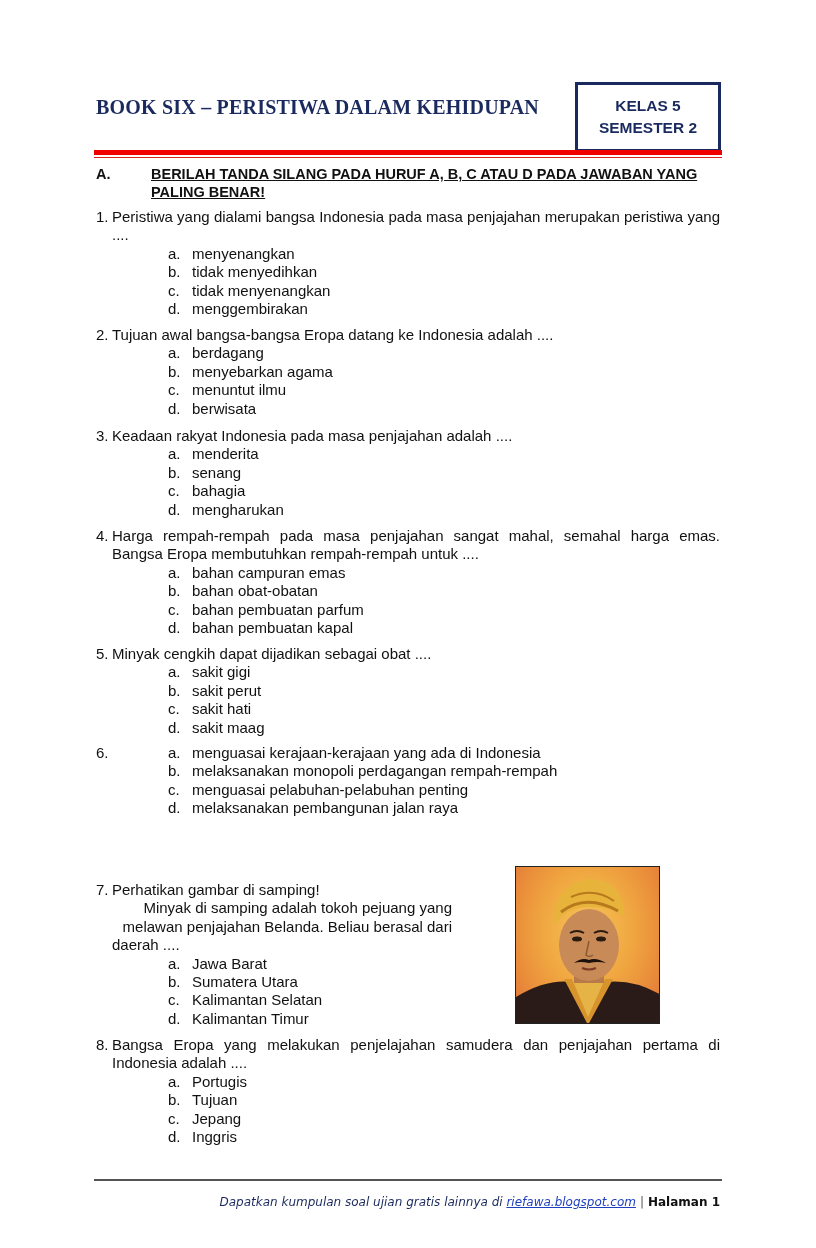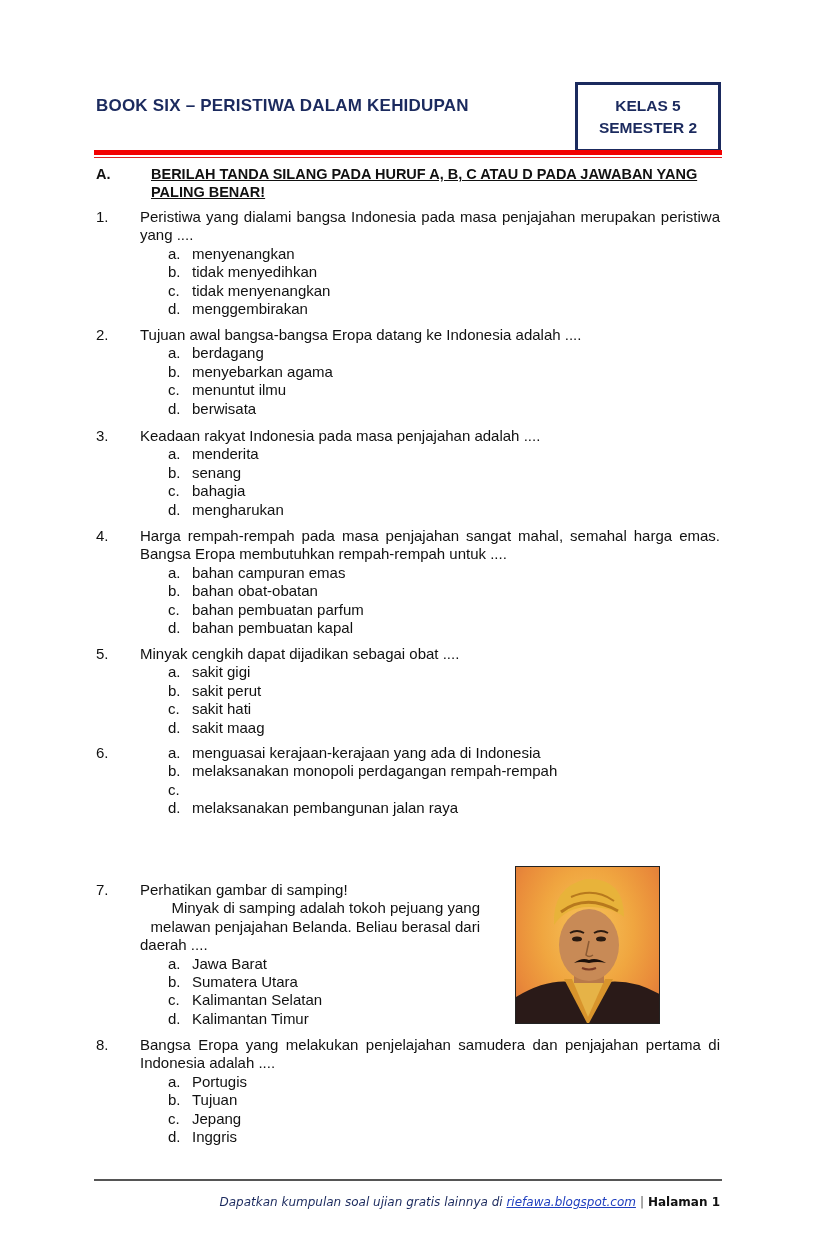--- a/index.html
+++ b/index.html
@@ -1,42 +1,42 @@
 <!DOCTYPE html>
 <html><head>
 <meta charset="utf-8">
 <style>
   html, body { margin:0; padding:0; background:#fff; }
   body { width:816px; height:1248px; position:relative; overflow:hidden;
          font-family:"Liberation Sans", sans-serif; color:#111; }
   .page { position:absolute; left:0; top:0; width:816px; height:1248px; }
 
   
-  .hdr-title { position:absolute; left:96px; top:96px; font-family:Liberation Sans, sans-serif;
-               font-weight:bold; font-size:17px; color:#1b2a5e; letter-spacing:0.2px; white-space:nowrap; }
+  .hdr-title { position:absolute; left:96px; top:96px; font-family:Liberation Serif, serif;
+               font-weight:bold; font-size:20px; color:#1b2a5e; letter-spacing:0.2px; white-space:nowrap; }
   .hdr-chapter { position:absolute; left:96px; top:124px; font-family:"DejaVu Sans", sans-serif;
                font-weight:bold; font-size:13.5px; color:#0f6e16; letter-spacing:0.3px; white-space:nowrap;
                font-style:italic; }
   .kelas-box { position:absolute; left:575px; top:82px; width:146px; height:70px; background:#1b2a5e;
                box-sizing:border-box; padding:2px; }
   .kelas-inner { width:100%; height:100%; background:#fff; box-sizing:border-box; border:1px solid #1b2a5e;
                display:flex; flex-direction:column; align-items:center; justify-content:center; }
   .kelas-inner span { font-weight:bold; font-size:15.5px; color:#1b2a5e; line-height:22px; }
   .rule-red { position:absolute; left:94px; top:150px; width:628px; height:5px; background:#f20000; }
   .rule-thin { position:absolute; left:94px; top:157px; width:628px; height:1px; background:#d22; }
 
   
   .sec { position:absolute; left:96px; top:165px; width:620px; font-weight:bold; font-size:14.5px; line-height:18px; }
   .sec .lbl { position:absolute; left:0; top:0; }
   .sec .txt { position:absolute; left:24px; top:0; text-decoration:underline; width:600px;margin-left:31px; }
 
   
   .q { position:absolute; left:96px; width:624px; font-size:15px; line-height:18.4px; }
   .q .num { position:absolute; left:0; top:0; }
-  .q .stem { margin-left:44px; text-align:justify; text-align-last:left; }
+  .q .stem { margin-left:16px; text-align:justify; text-align-last:left; }
   .q .opts { margin-left:72px; }
   .q .opt { display:flex; white-space:nowrap; }
   .q .opt .ol { width:24px; }
   .q7 .stem { width:340px; text-align:right; }
 
   .portrait { position:absolute; left:515px; top:866px; width:145px; height:158px; border:1px solid #222;
               box-sizing:border-box; overflow:hidden;
               background: radial-gradient(ellipse at 50% 40%, #f6c45a 0%, #f0a640 45%, #e98a3a 75%, #d9703a 100%); }
 
   
@@ -189,20 +189,21 @@
       <div class="opt">
           <span class="ol">a.</span>
           <span>menguasai kerajaan-kerajaan yang ada di Indonesia</span>
         </div>
       <div class="opt">
           <span class="ol">b.</span>
           <span>melaksanakan monopoli perdagangan rempah-rempah</span>
         </div>
       <div class="opt">
           <span class="ol">c.</span>
+          <span>menguasai pelabuhan-pelabuhan penting</span>
         </div>
       <div class="opt">
           <span class="ol">d.</span>
           <span>melaksanakan pembangunan jalan raya</span>
         </div>
     </div>
   </div>
 
   <div class="q q7" style="top:881px;">
     <span class="num">7.</span>

